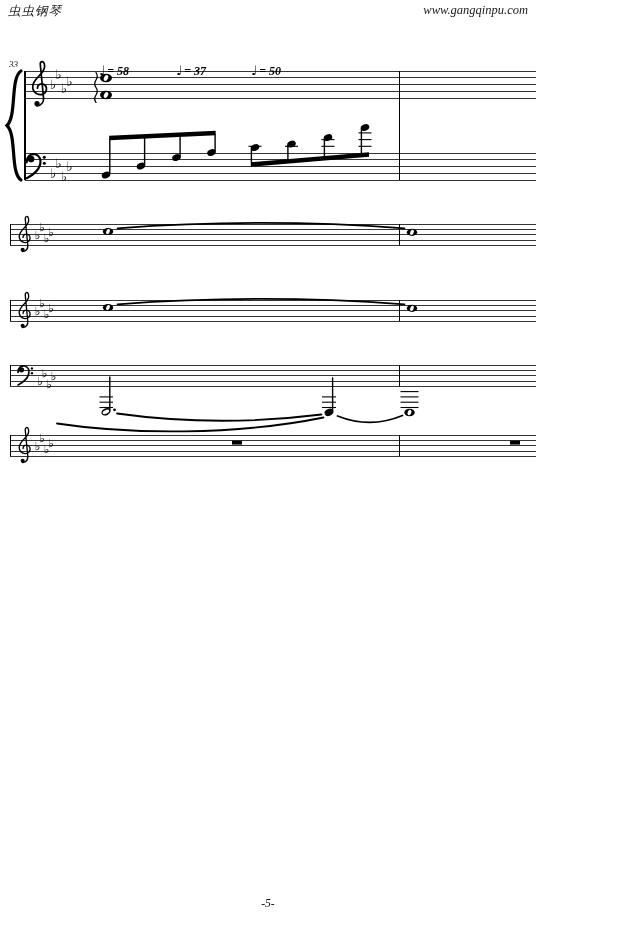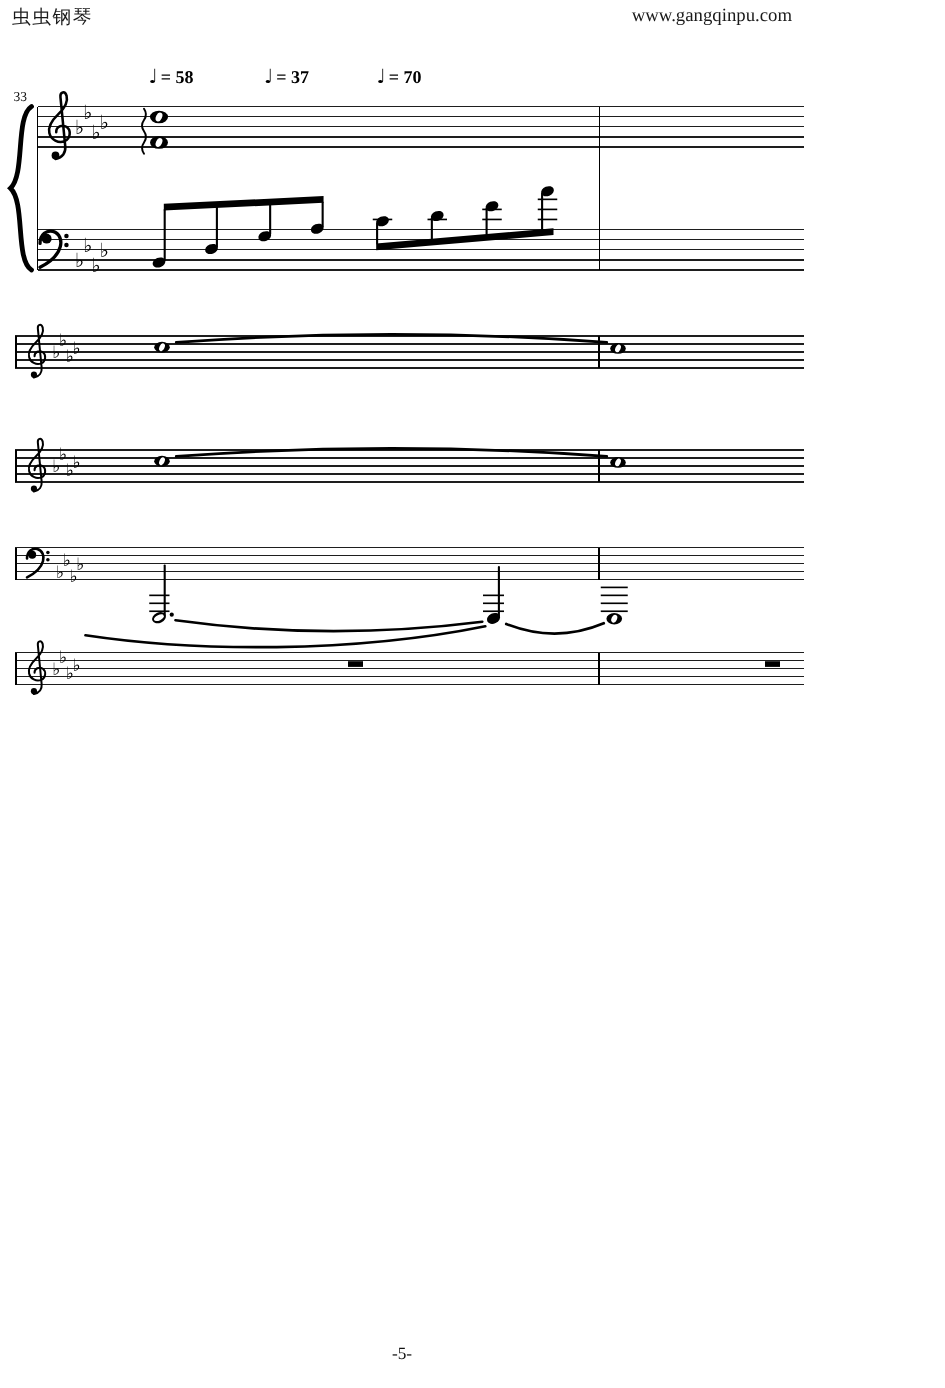--- a/index.html
+++ b/index.html
@@ -1,24 +1,24 @@
 <!DOCTYPE html>
 <html><head>
 <meta charset="utf-8">
 <style>
   html,body{margin:0;padding:0;background:#fff;}
   .page{position:relative;width:536px;height:925px;background:#ffffff;overflow:hidden;
-        font-family:"Liberation Serif",serif;color:#000;}
+        font-family:"Liberation Serif",serif;color:#000;font-style:italic;}
   .hdr{position:absolute;top:3px;font-size:12.5px;color:#1a1a1a;}
   .hdr-left{left:8px;letter-spacing:1px;}
   .hdr-right{right:8px;}
   .measure-no{position:absolute;left:9px;top:59px;font-size:9px;color:#111;}
   .tempo{position:absolute;top:44px;display:flex;align-items:baseline;white-space:nowrap;}
   .tempo .glyph{font-family:"DejaVu Sans",sans-serif;font-size:13px;line-height:14px;}
-  .tempo .val{font-size:12px;font-weight:bold;margin-left:2px;font-family:"Liberation Serif",serif;}
+  .tempo .val{font-size:12px;font-weight:bold;margin-left:2px;font-family:"Liberation Serif",serif;margin-top:20px;}
   .t1{left:99px;} .t2{left:176px;} .t3{left:251px;}
   .pageno{position:absolute;left:0;right:0;top:897px;text-align:center;font-size:11.5px;color:#111;}
   svg{position:absolute;left:0;top:0;}
   .sline{stroke:#000;stroke-width:0.9;opacity:0.88;shape-rendering:crispEdges;}
   .bar{fill:#000;shape-rendering:crispEdges;}
   .stem{stroke:#000;stroke-width:1.4;stroke-linecap:round;}
   .ledger{stroke:#000;stroke-width:1.1;}
   .curve{stroke:#000;stroke-width:1.8;fill:none;stroke-linecap:round;}
   .clefstroke{stroke:#000;fill:none;stroke-linecap:round;}
   .flat{font-family:"DejaVu Sans",sans-serif;font-size:13px;text-anchor:middle;fill:#000;}
@@ -37,21 +37,21 @@
   <div class="tempo t1">
     <span class="glyph">♩</span>
     <span class="val">= 58</span>
   </div>
   <div class="tempo t2">
     <span class="glyph">♩</span>
     <span class="val">= 37</span>
   </div>
   <div class="tempo t3">
     <span class="glyph">♩</span>
-    <span class="val">= 70</span>
+    <span class="val">= 50</span>
   </div>
 
   <svg width="630" height="925" viewBox="0 0 630 925">
     <defs>
       <g id="treble-clef">
         <circle cx="-3.0" cy="32.6" r="2.6"></circle>
         <path class="clefstroke" stroke-width="1.7" d="M -3.0 35.0 C 1.8 34.2 3.9 30.6 3.5 26.6 L 0.3 -6.3 C -0.1 -9.9 3.3 -10.7 4.4 -7.1 C 5.4 -3.3 2.9 1.3 -1.1 5.1 C -5.7 9.5 -8.1 13.3 -7.1 17.7 C -6.1 22.3 -0.9 24.7 3.1 23.1 C 7.1 21.4 7.5 15.9 4.5 13.7 C 1.5 11.6 -2.7 13.5 -2.5 17.1"></path>
       </g>
       <g id="bass-clef">
         <path class="clefstroke" stroke-width="2.2" d="M -6.3 9.3 C -6.3 3.1 -1.6 0.2 2.3 1.3 C 6.9 2.7 8.3 7.3 7.2 11.4 C 5.7 17.1 0.7 21.7 -6.3 25.2"></path>

